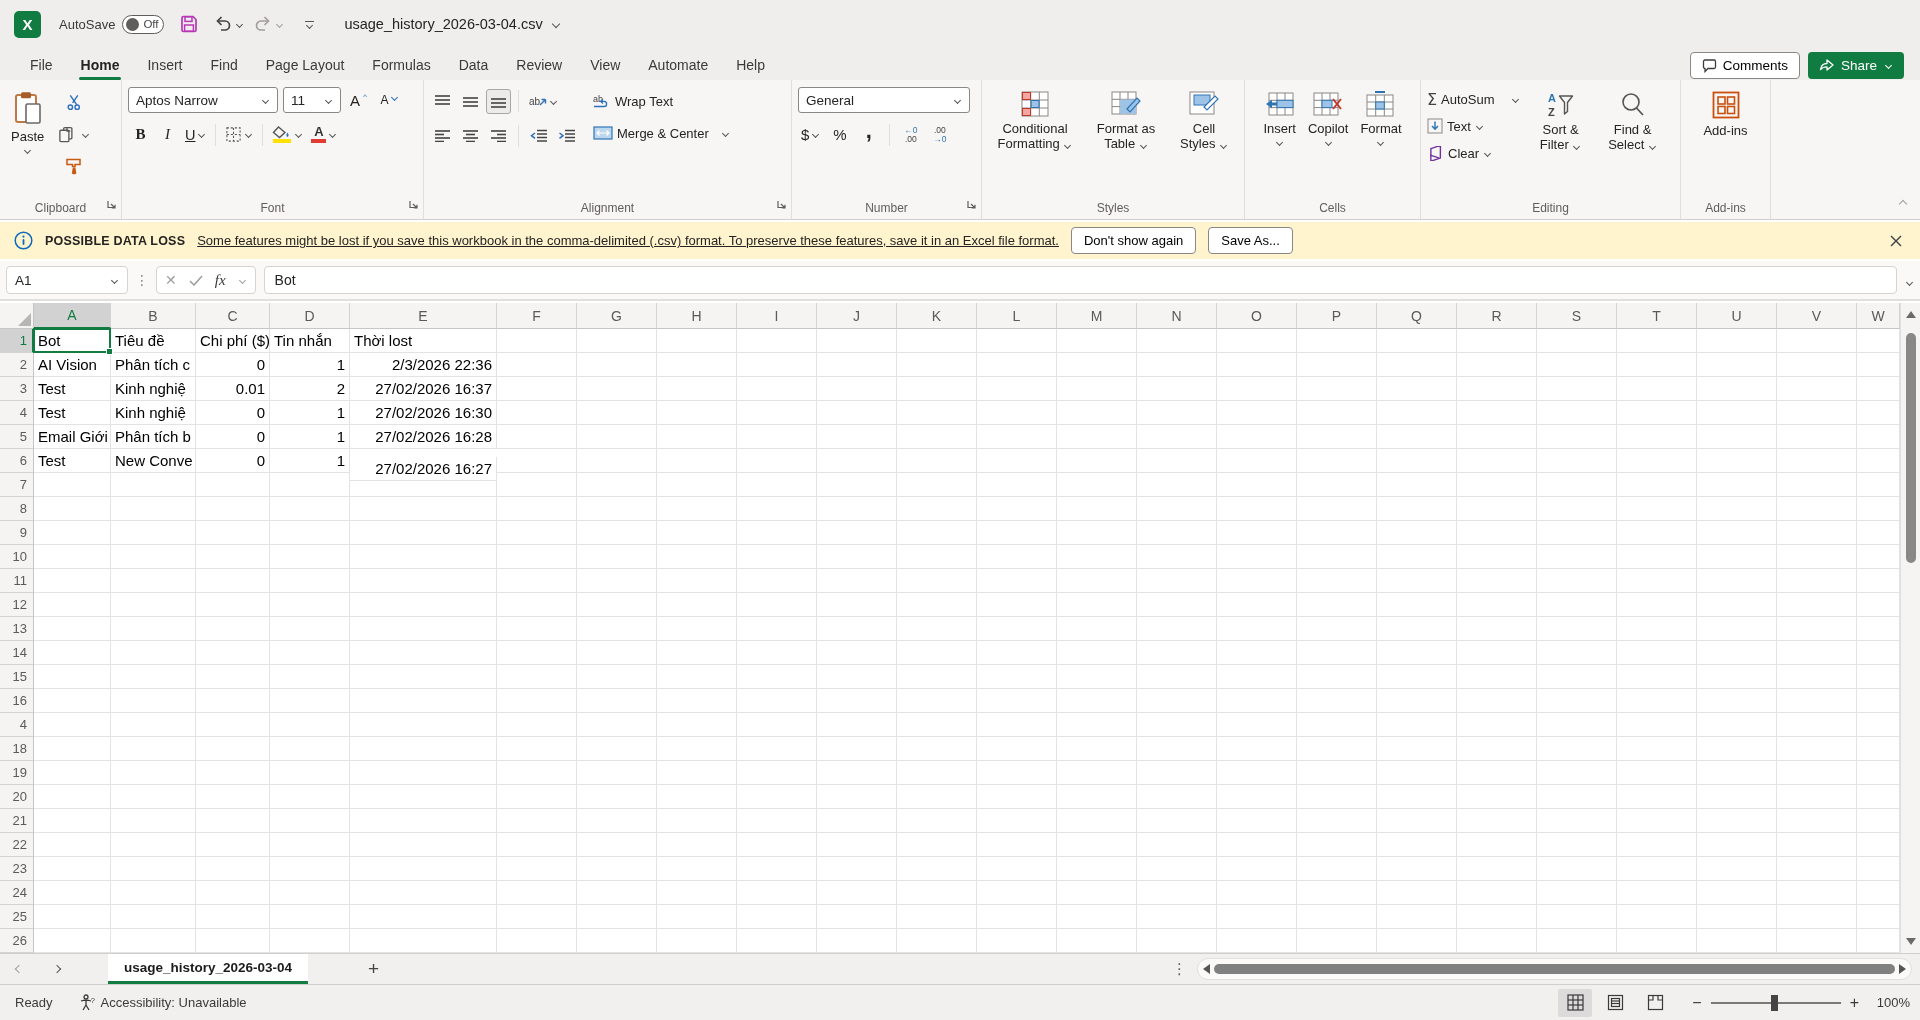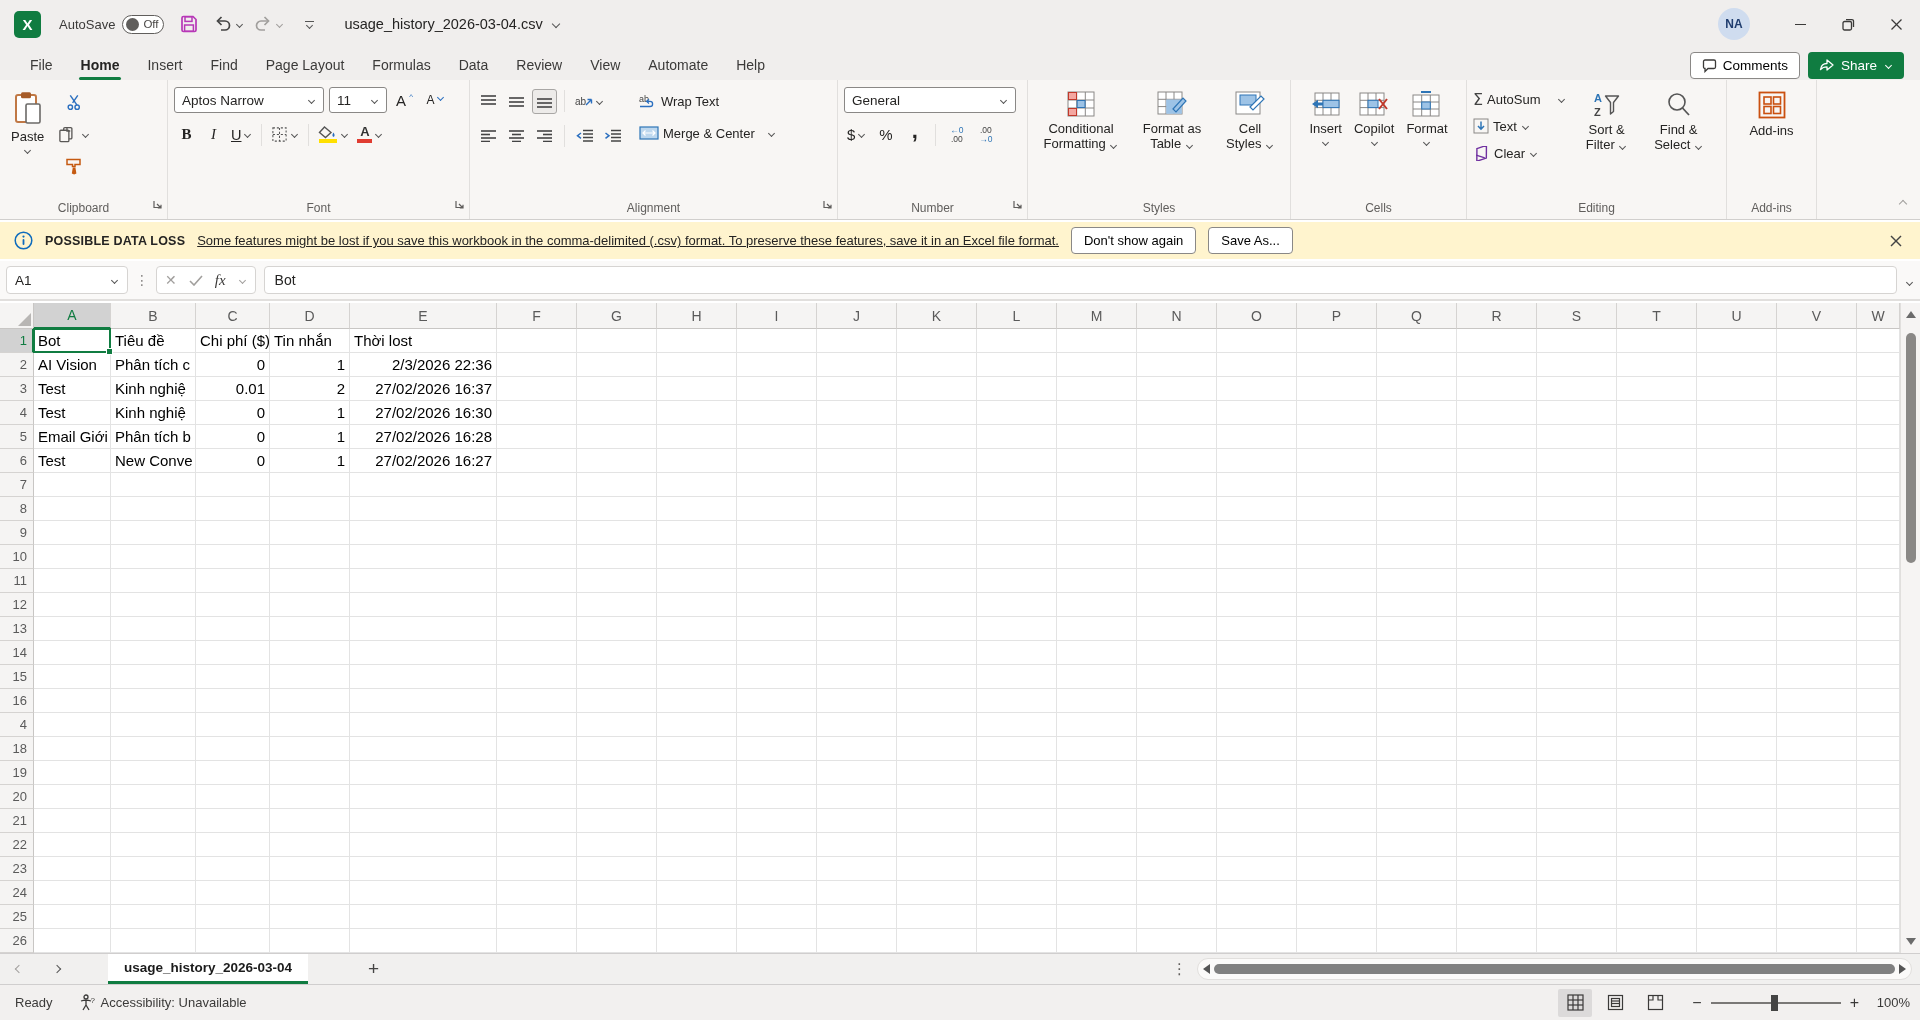--- a/index.html
+++ b/index.html
@@ -202,38 +202,20 @@
           <span class="chev sm" style="margin-top:-2px;"></span>
       </span>
     </button>
     <span class="doc-title">
       <span>usage_history_2026-03-04.csv</span>
       <span class="chev"></span>
     </span>
   </div>
 
 
-  <div class="tb-right">
-    <span class="avatar">NA</span>
-    <button class="winbtn">
-      <span style="width:11px;border-top:1.4px solid #3b3a39;"></span>
-    </button>
-    <button class="winbtn">
-      <svg width="13" height="13" viewBox="0 0 13 13">
-        <rect x="1" y="3.5" width="8.5" height="8.5" rx="1.5" fill="none" stroke="#3b3a39" stroke-width="1.3"></rect>
-        <path d="M4 1.6 H10 A1.5 1.5 0 0 1 11.5 3.1 V9" fill="none" stroke="#3b3a39" stroke-width="1.3"></path>
-      </svg>
-    </button>
-    <button class="winbtn">
-      <svg width="13" height="13" viewBox="0 0 13 13">
-        <line x1="1.5" y1="1.5" x2="11.5" y2="11.5" stroke="#3b3a39" stroke-width="1.3"></line>
-        <line x1="11.5" y1="1.5" x2="1.5" y2="11.5" stroke="#3b3a39" stroke-width="1.3"></line>
-      </svg>
-    </button>
-  </div>
 </div>
 
 <div id="ribbontabs">
   <div class="rtab">File</div>
   <div class="rtab active">Home</div>
   <div class="rtab">Insert</div>
   <div class="rtab">Find</div>
   <div class="rtab">Page Layout</div>
   <div class="rtab">Formulas</div>
   <div class="rtab">Data</div>
@@ -253,21 +235,21 @@
     <svg width="15" height="14" viewBox="0 0 15 14">
       <path d="M8 4.5 C4 4.5 2 7 1.5 10.5 C3.5 8.2 5.5 7.8 8 7.8 V11 L14 6 L8 1 Z" fill="none" stroke="#fff" stroke-width="1.3" stroke-linejoin="round"></path>
     </svg>
     <span>Share</span>
     <span class="chev sm white"></span>
   </button>
 </div>
 
 <div id="ribbon">
 
-  <div class="grp" style="width:168px;">
+  <div class="grp" style="width:122px;">
     <div style="display:flex; gap:6px;">
       <div class="bigbtn">
         <svg width="30" height="34" viewBox="0 0 30 34">
           <rect x="3" y="4" width="20" height="27" rx="2" fill="#fff" stroke="#C07845" stroke-width="2"></rect>
           <rect x="8" y="1.2" width="10" height="6" rx="1.5" fill="#A65B28"></rect>
           <rect x="13" y="13" width="14" height="19" rx="1.5" fill="#fff" stroke="#6B6967" stroke-width="1.6"></rect>
         </svg>
         <span class="lbl">Paste</span>
         <span class="chev sm"></span>
       </div>
@@ -846,21 +828,21 @@
         <div class="cell" style="width: 80px;"></div>
         <div class="cell" style="width: 80px;"></div>
         <div class="cell" style="width: 43px;"></div>
       </div>
       <div class="grow">
         <div class="rowh">6</div>
         <div class="cell" style="width: 77px;">Test</div>
         <div class="cell" style="width: 85px;">New Conve</div>
         <div class="cell num" style="width: 74px;">0</div>
         <div class="cell num" style="width: 80px;">1</div>
-        <div class="cell num" style="width: 147px;">27/02/2026 16:27</div>
+        <div class="cell num" style="width: 147px; margin-top: 8px;">27/02/2026 16:27</div>
         <div class="cell" style="width: 80px;"></div>
         <div class="cell" style="width: 80px;"></div>
         <div class="cell" style="width: 80px;"></div>
         <div class="cell" style="width: 80px;"></div>
         <div class="cell" style="width: 80px;"></div>
         <div class="cell" style="width: 80px;"></div>
         <div class="cell" style="width: 80px;"></div>
         <div class="cell" style="width: 80px;"></div>
         <div class="cell" style="width: 80px;"></div>
         <div class="cell" style="width: 80px;"></div>

